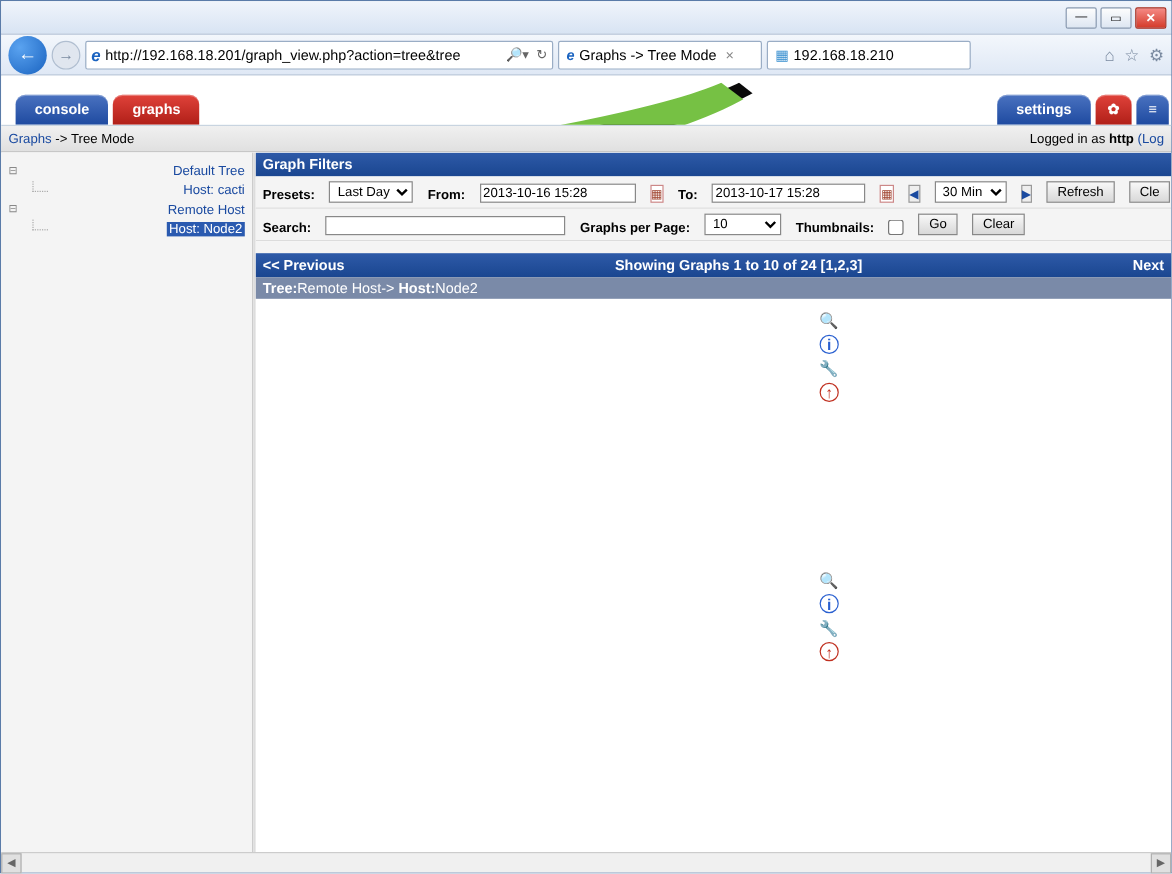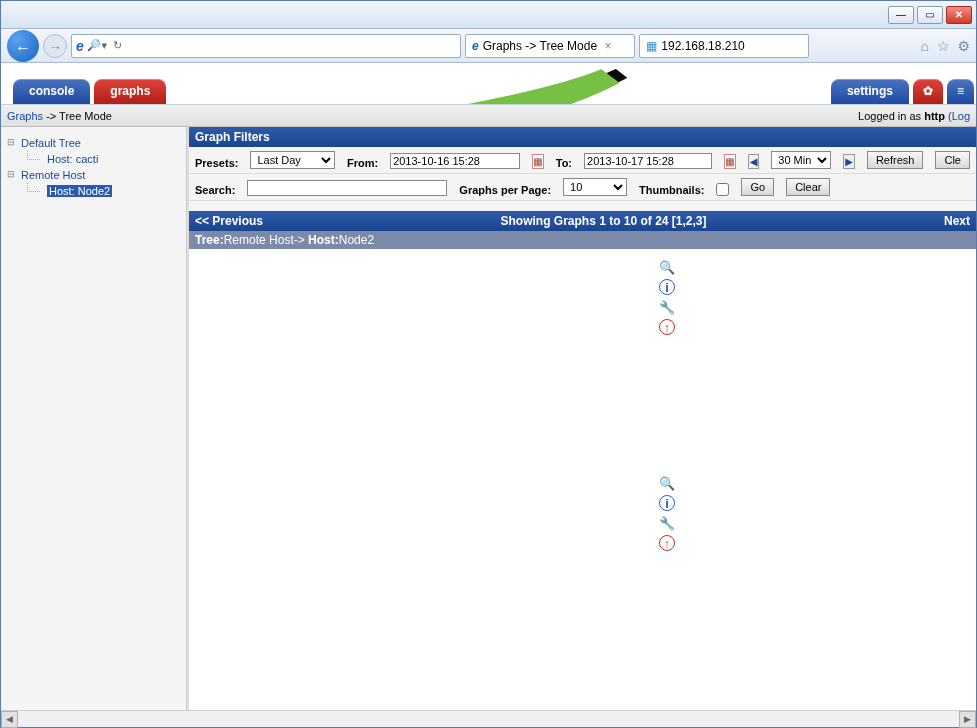--- a/index.html
+++ b/index.html
@@ -38,21 +38,21 @@
 .ctab.blue { background: linear-gradient(to bottom,#4a72c0,#1e4aa0); }
 .ctab.red { background: linear-gradient(to bottom,#e0423a,#b01f18); }
 .ctab.icon { padding:5px 10px 6px; }
 
 
 .breadcrumb-row { height:22px; background: linear-gradient(to bottom,#f0f0f0,#e0e0e0); border-bottom:1px solid #bbb; display:flex; align-items:center; justify-content:space-between; padding:0 6px; font-size:11px; }
 .breadcrumb-row a { color:#1a4aa0; text-decoration:none; }
 
 
 .body-area { flex:1; display:flex; overflow:hidden; background:#f4f4f4; }
-.sidebar { width:186px; background:#f4f4f4; padding:8px 6px; border-right:1px solid #ccc; }
+.sidebar { width:210px; background:#f4f4f4; padding:8px 6px; border-right:1px solid #ccc;text-align:right; }
 .tree-item { padding:2px 0 2px 14px; font-size:11px; color:#1a4aa0; cursor:pointer; position:relative; }
 .tree-item::before { content:'⊟'; position:absolute; left:0; color:#888; font-size:9px; }
 .tree-sub { padding:2px 0 2px 40px; font-size:11px; color:#1a4aa0; cursor:pointer; position:relative; }
 .tree-sub::before { content:''; position:absolute; left:20px; top:0; width:12px; height:8px; border-left:1px dotted #aaa; border-bottom:1px dotted #aaa; }
 .tree-sub.selected span { background:#2a5ab0; color:#fff; padding:0 2px; }
 
 .main { flex:1; overflow:auto; background:#fff; border-left:2px solid #ddd; }
 
 
 .panel-header { background: linear-gradient(to bottom,#2e5aa8,#1a4690); color:#fff; font-weight:bold; padding:3px 6px; font-size:12px; }
@@ -94,20 +94,21 @@
       <div class="tbtn">▭</div>
       <div class="tbtn close">✕</div>
     </div>
   </div>
 
   <div class="navbar">
     <div class="nav-back">←</div>
     <div class="nav-fwd">→</div>
     <div class="addrbar">
       <span class="ie-icon">e</span>
+      <input type="text" value="http://192.168.18.201/graph_view.php?action=tree&amp;tree" style="">
       <div class="right-icons">
         <span>🔎▾</span>
         <span>↻</span>
       </div>
     </div>
     <div class="tab tab1">
       <span class="icon-e">e</span>
       <span>Graphs -&gt; Tree Mode</span>
       <span class="tx">×</span>
     </div>

